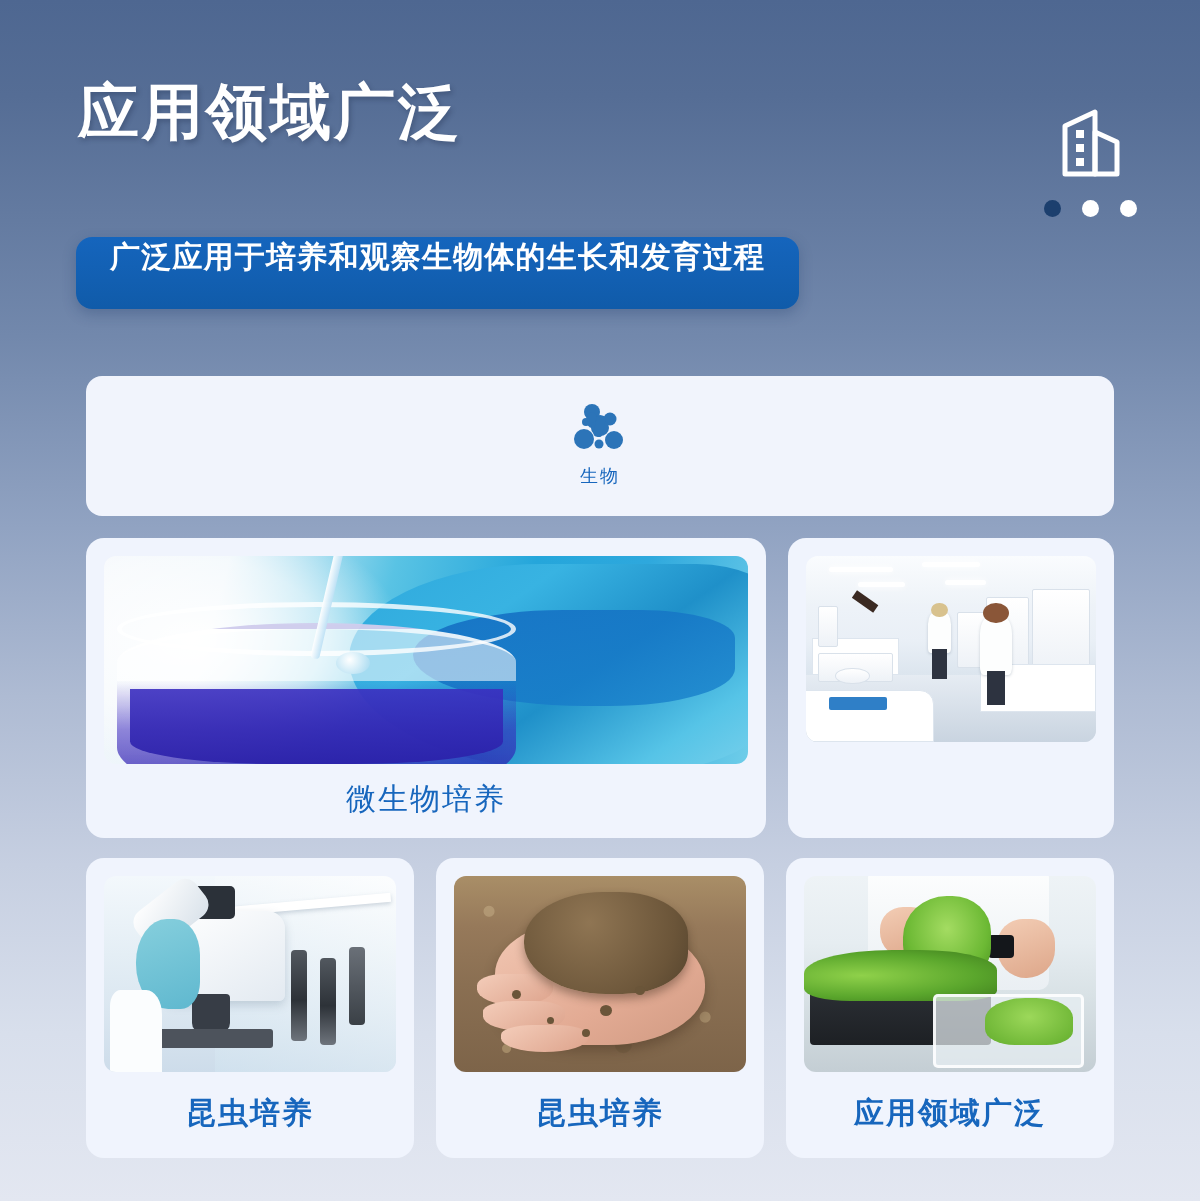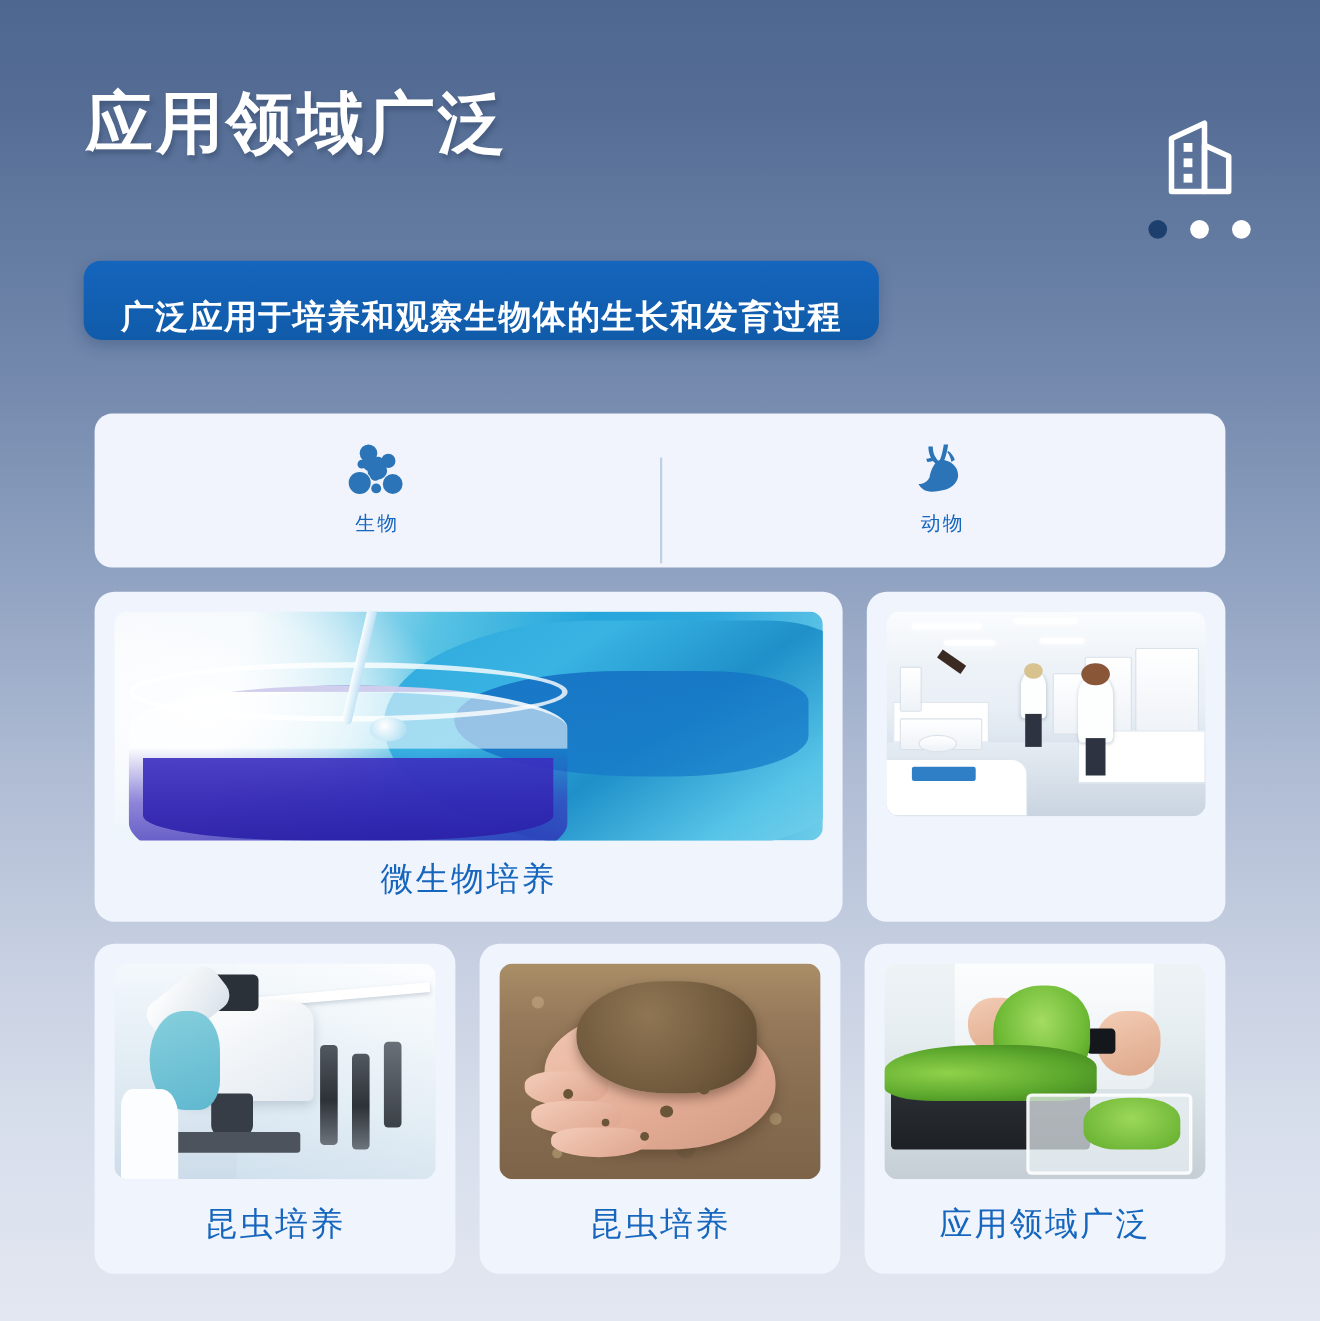--- a/index.html
+++ b/index.html
@@ -36,21 +36,21 @@
   .corner { position:absolute; right:50px; top:108px; width:120px; }
   .bld { display:block; margin:0 auto; }
   .dots { display:flex; gap:21px; justify-content:center; margin-top:22px; }
   .dot { width:17px; height:17px; border-radius:50%; background:#ffffff; }
   .dot.active { background:#1c3f6e; }
 
   
   .pill {
     position:absolute; left:76px; top:237px;
     height:72px; padding:0 34px;
-    display:flex; align-items:flex-end;
+    display:flex; align-items:flex-start;
     background:linear-gradient(to bottom,#1565bd,#105ba9);
     border-radius:16px;
     box-shadow:0 5px 14px rgba(25,55,100,0.28);
   }
   .pill span {
     color:#ffffff; font-size:30px; font-weight:bold; letter-spacing:1.2px;
   }
 
   
   .cats {
@@ -68,21 +68,21 @@
     content:""; position:absolute; left:0; top:12px;
     width:2px; height:96px; background:#bdd0e6;
   }
   .cat-ico { height:48px; display:flex; align-items:center; }
   .cat-lbl { font-size:18px; color:#1766bd; letter-spacing:2px; }
 
   
   .grid-top { position:absolute; left:86px; top:538px; width:1028px;
               display:flex; gap:22px;align-items:flex-end; }
   .grid-bot { position:absolute; left:86px; top:858px; width:1028px;
-              display:flex; gap:22px; }
+              display:flex; gap:22px;font-weight:bold; }
 
   .card {
     background:#f0f4fd; border-radius:18px;
     padding:18px 18px 0 18px;
     display:flex; flex-direction:column; align-items:center;
   }
   .card-wide { width:680px; height:300px; }
   .card-nar  { width:326px; height:300px; }
   .card-b    { width:328px; height:300px; }
   .thumb {
@@ -250,32 +250,20 @@
         <ellipse cx="27" cy="25" rx="9" ry="8"></ellipse>
         <circle cx="13" cy="19" r="4"></circle>
         <circle cx="26" cy="41" r="4.5"></circle>
         <rect x="22" y="12" width="9" height="22" rx="4" transform="rotate(12 26 23)"></rect>
       </svg>
     </span>
     <span class="cat-lbl">生物</span>
   </div>
 
 
-  <div class="cat">
-    <span class="cat-ico">
-      <svg width="52" height="52" viewBox="0 0 52 52" fill="#2c74b8">
-        <path d="M17 4 C17 10 19 14 22 17 L20 20 C15 16 13 10 13 4 Z"></path>
-        <path d="M27 2 C26 8 25 13 23 17 L26 19 C29 14 30 8 31 2 Z"></path>
-        <path d="M31 8 C34 10 36 13 37 16 L34 18 C33 14 32 11 30 9 Z"></path>
-        <path d="M18 12 C16 14 14 15 11 15 L12 18 C15 18 18 17 20 15 Z"></path>
-        <path d="M24 16 C33 16 40 22 40 30 C40 36 35 41 29 43 C25 44 20 45 16 45 C10 45 6 42 4 38 C8 38 12 36 14 32 C15 26 18 18 24 16 Z"></path>
-      </svg>
-    </span>
-    <span class="cat-lbl">动物</span>
-  </div>
 
 </div>
 
 <div class="grid-top">
 
   <div class="card card-wide">
     <div class="thumb thumb-wide">
       <div class="scene petri">
         <div class="glow"></div>
         <div class="glove"></div>

